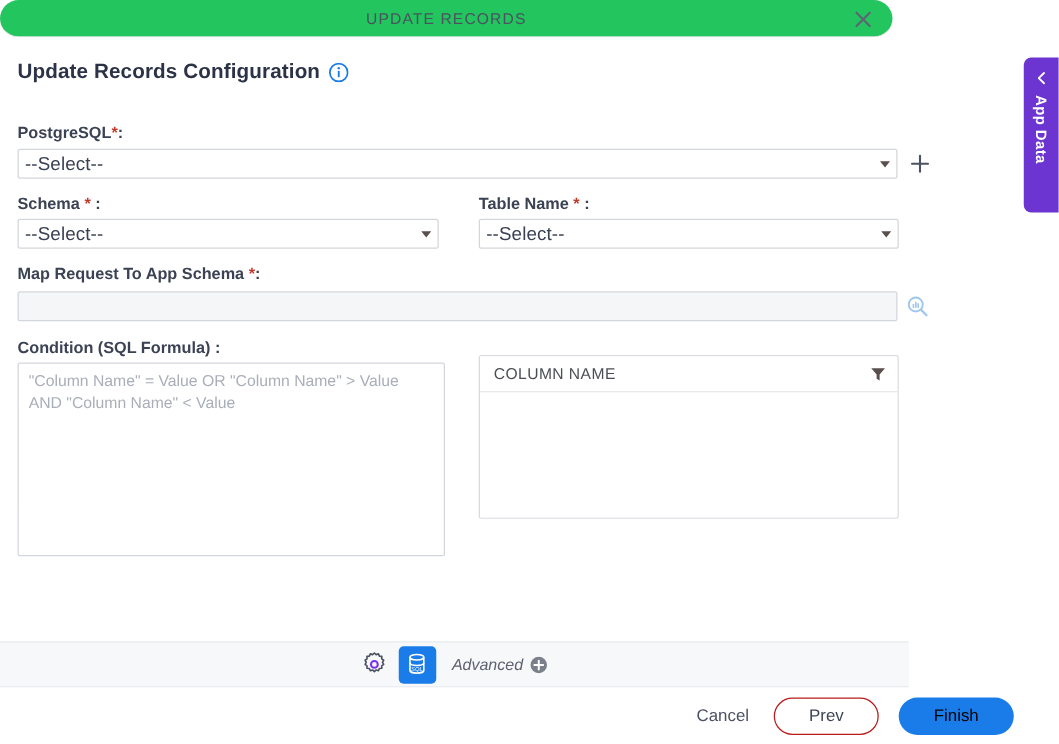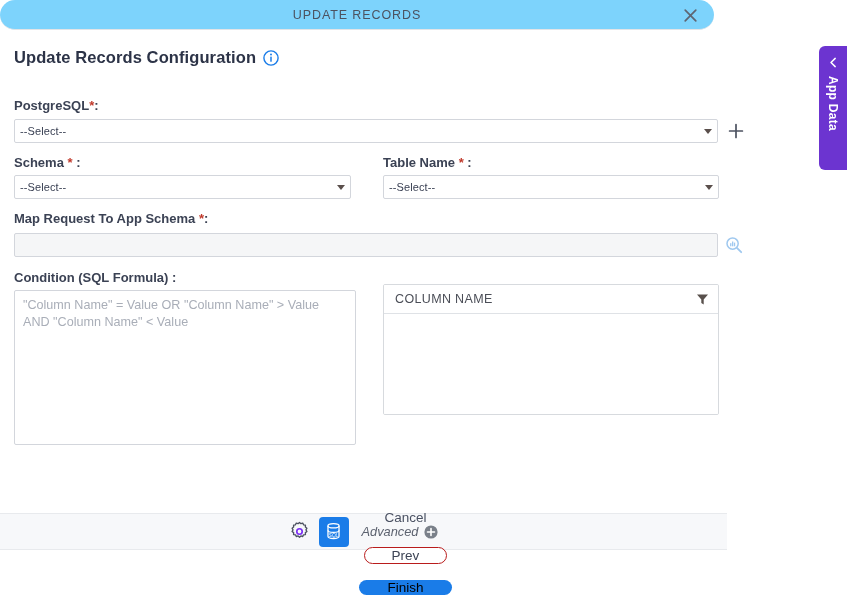--- a/index.html
+++ b/index.html
@@ -17,21 +17,21 @@
     width: 847px;
     height: 595px;
     background: #ffffff;
   }
 
   
   .titlebar {
     position: absolute;
     top: 0; left: 0;
     width: 714px; height: 30px;
-    background: #7dd3fc;
+    background: #22c55e;
     border-bottom: 1px solid #e2e4e7;
     border-radius: 15px;
   }
   .titlebar-text {
     position: absolute;
     left: 0; right: 0; top: 0;
     line-height: 30px;
     text-align: center;
     font-size: 12.5px;
     letter-spacing: .9px;
@@ -90,21 +90,21 @@
     border: 1px solid #d3d6dc;
     border-radius: 2px;
     height: 24px;
     display: flex;
     align-items: center;
     cursor: pointer;
   }
   .select-value {
     flex: 1;
     padding-left: 5px;
-    font-size: 11px;
+    font-size: 15px;
     color: #3a4154;
     letter-spacing: .1px;
     white-space: nowrap;
     overflow: hidden;
   }
   .caret {
     width: 18px;
     display: flex;
     align-items: center;
     justify-content: center;
@@ -228,21 +228,20 @@
   .footer {
     position: absolute;
     left: 0; top: 550px;
     width: 847px; height: 45px;
     display: flex;
     align-items: center;
     justify-content: flex-end;
     gap: 16px;
     padding-right: 36px;
     background: #ffffff;
-    flex-direction: column;
   }
   .btn-cancel {
     font-size: 13.5px;
     color: #4a5162;
     background: none;
     border: none;
     cursor: pointer;
     padding: 6px 4px;
     font-family: "Liberation Sans", sans-serif;
   }

